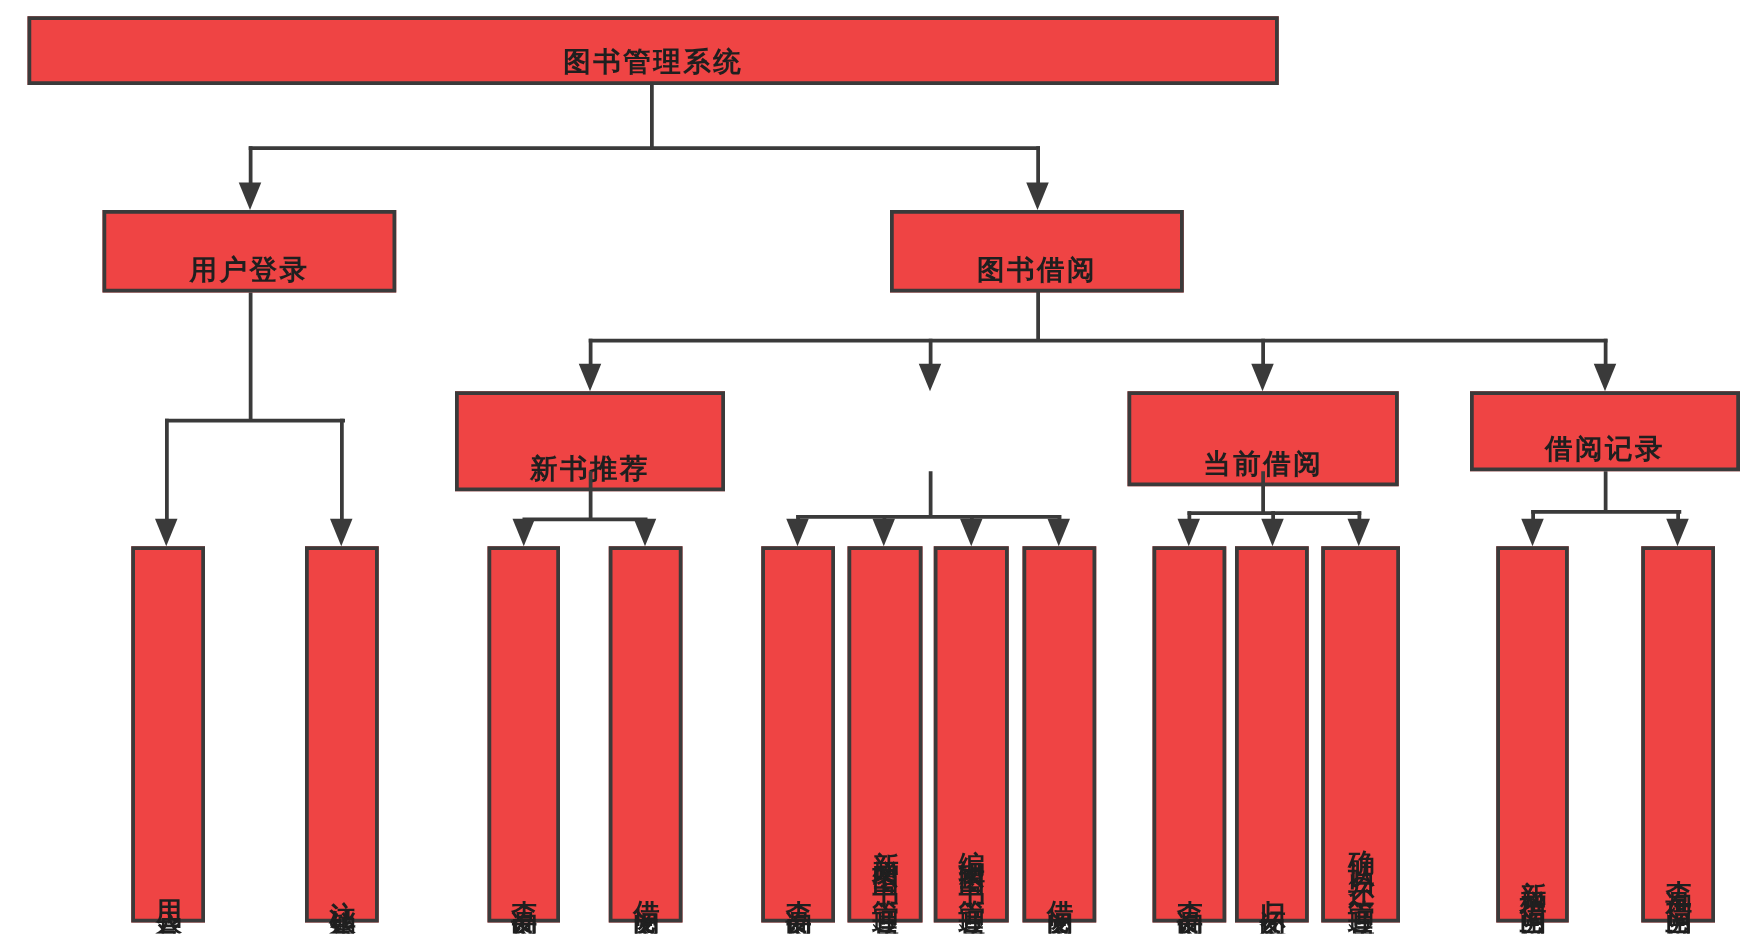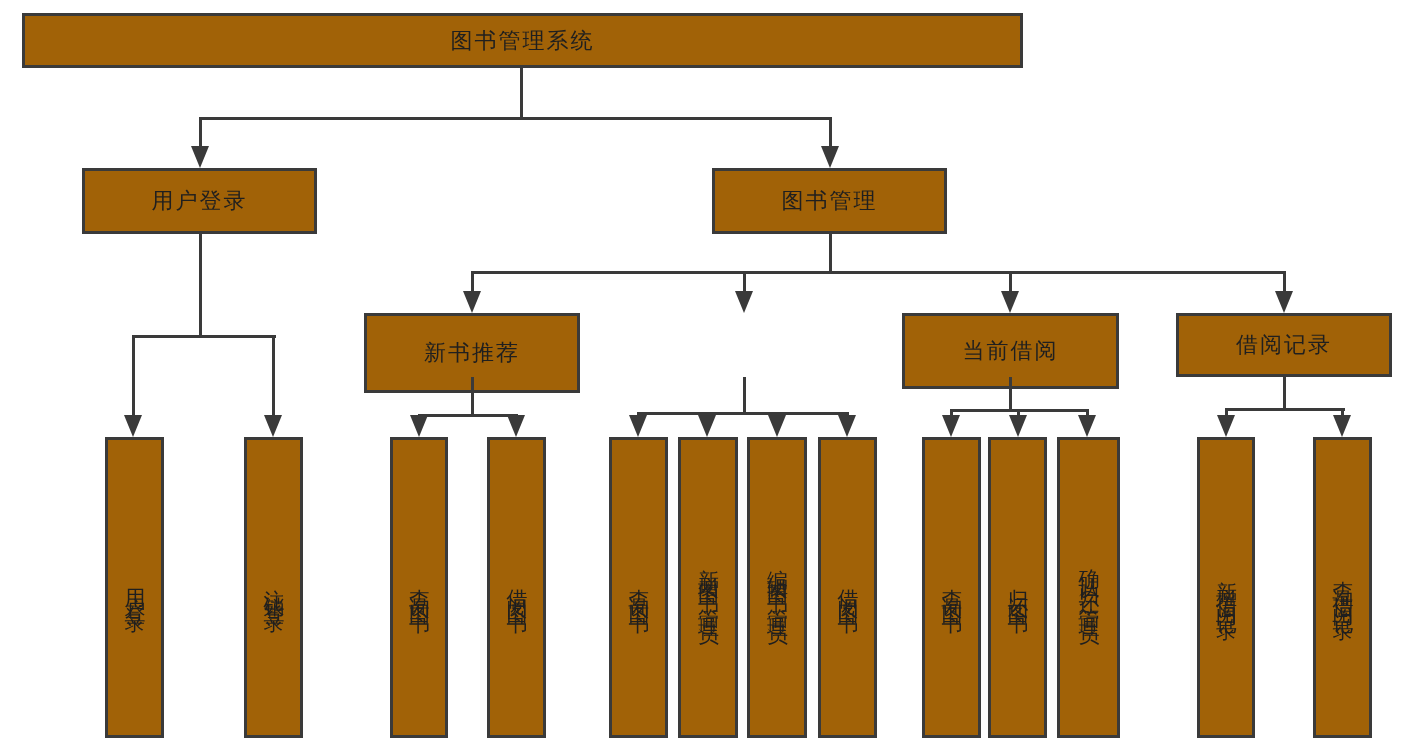--- a/index.html
+++ b/index.html
@@ -15,25 +15,26 @@
     width: 1405px;
     height: 747px;
     background: var(--bg-color);
     font-family: "DejaVu Sans", "Liberation Sans", sans-serif;
     overflow: hidden;
     color: var(--text-color);
   }
   .box {
     position: absolute;
     border: 3px solid var(--line-color);
-    background: #a16207;
+    background: #ef4444;
     display: flex;
-    align-items: center;
+    align-items: flex-end;
     justify-content: center;
     color: var(--text-color);
+    font-weight: bold;
   }
   .hbox { font-size: 22px; letter-spacing: 2px; white-space: nowrap; }
   .vbox .vtext {
     writing-mode: vertical-rl;
     text-orientation: mixed;
     font-size: 21px;
     letter-spacing: 8px;
     line-height: 1;
   }
   .line { position: absolute; background: var(--line-color); }
@@ -60,21 +61,21 @@
 <div id="canvas">
 
   <div class="box hbox" style="left:22px;top:13px;width:1001px;height:55px">
     <span>图书管理系统</span>
   </div>
 
   <div class="box hbox" style="left:82px;top:168px;width:235px;height:66px">
     <span>用户登录</span>
   </div>
   <div class="box hbox" style="left:712px;top:168px;width:235px;height:66px">
-    <span>图书管理</span>
+    <span>图书借阅</span>
   </div>
 
   <div class="box hbox" style="left:364px;top:313px;width:216px;height:80px">
     <span>新书推荐</span>
   </div>
   <div class="box hbox" style="left:902px;top:313px;width:217px;height:76px">
     <span>当前借阅</span>
   </div>
   <div class="box hbox" style="left:1176px;top:313px;width:216px;height:64px">
     <span>借阅记录</span>

